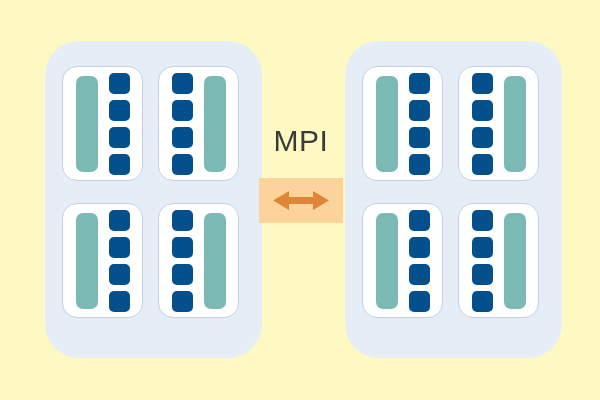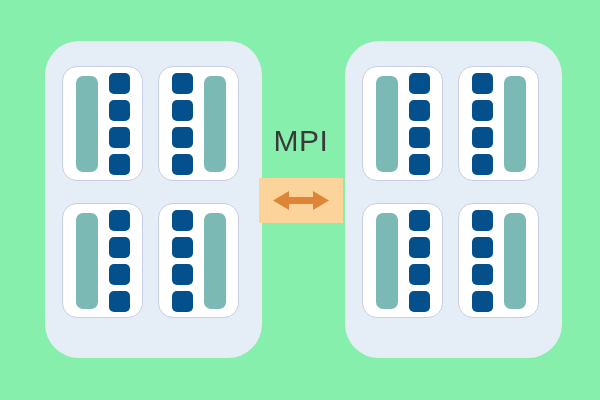--- a/index.html
+++ b/index.html
@@ -11,21 +11,21 @@
     height: 400px;
     background: #ffffff;
     font-family: "Liberation Sans", sans-serif;
     overflow: hidden;
   }
 
   #diagram {
     position: relative;
     width: 600px;
     height: 400px;
-    background: #86efac;
+    background: #fef9c3;
   }
 
   
   .node-panel {
     position: absolute;
     top: 41px;
     width: 217px;
     height: 317px;
     background: #e5edf7;
     border-radius: 34px;

